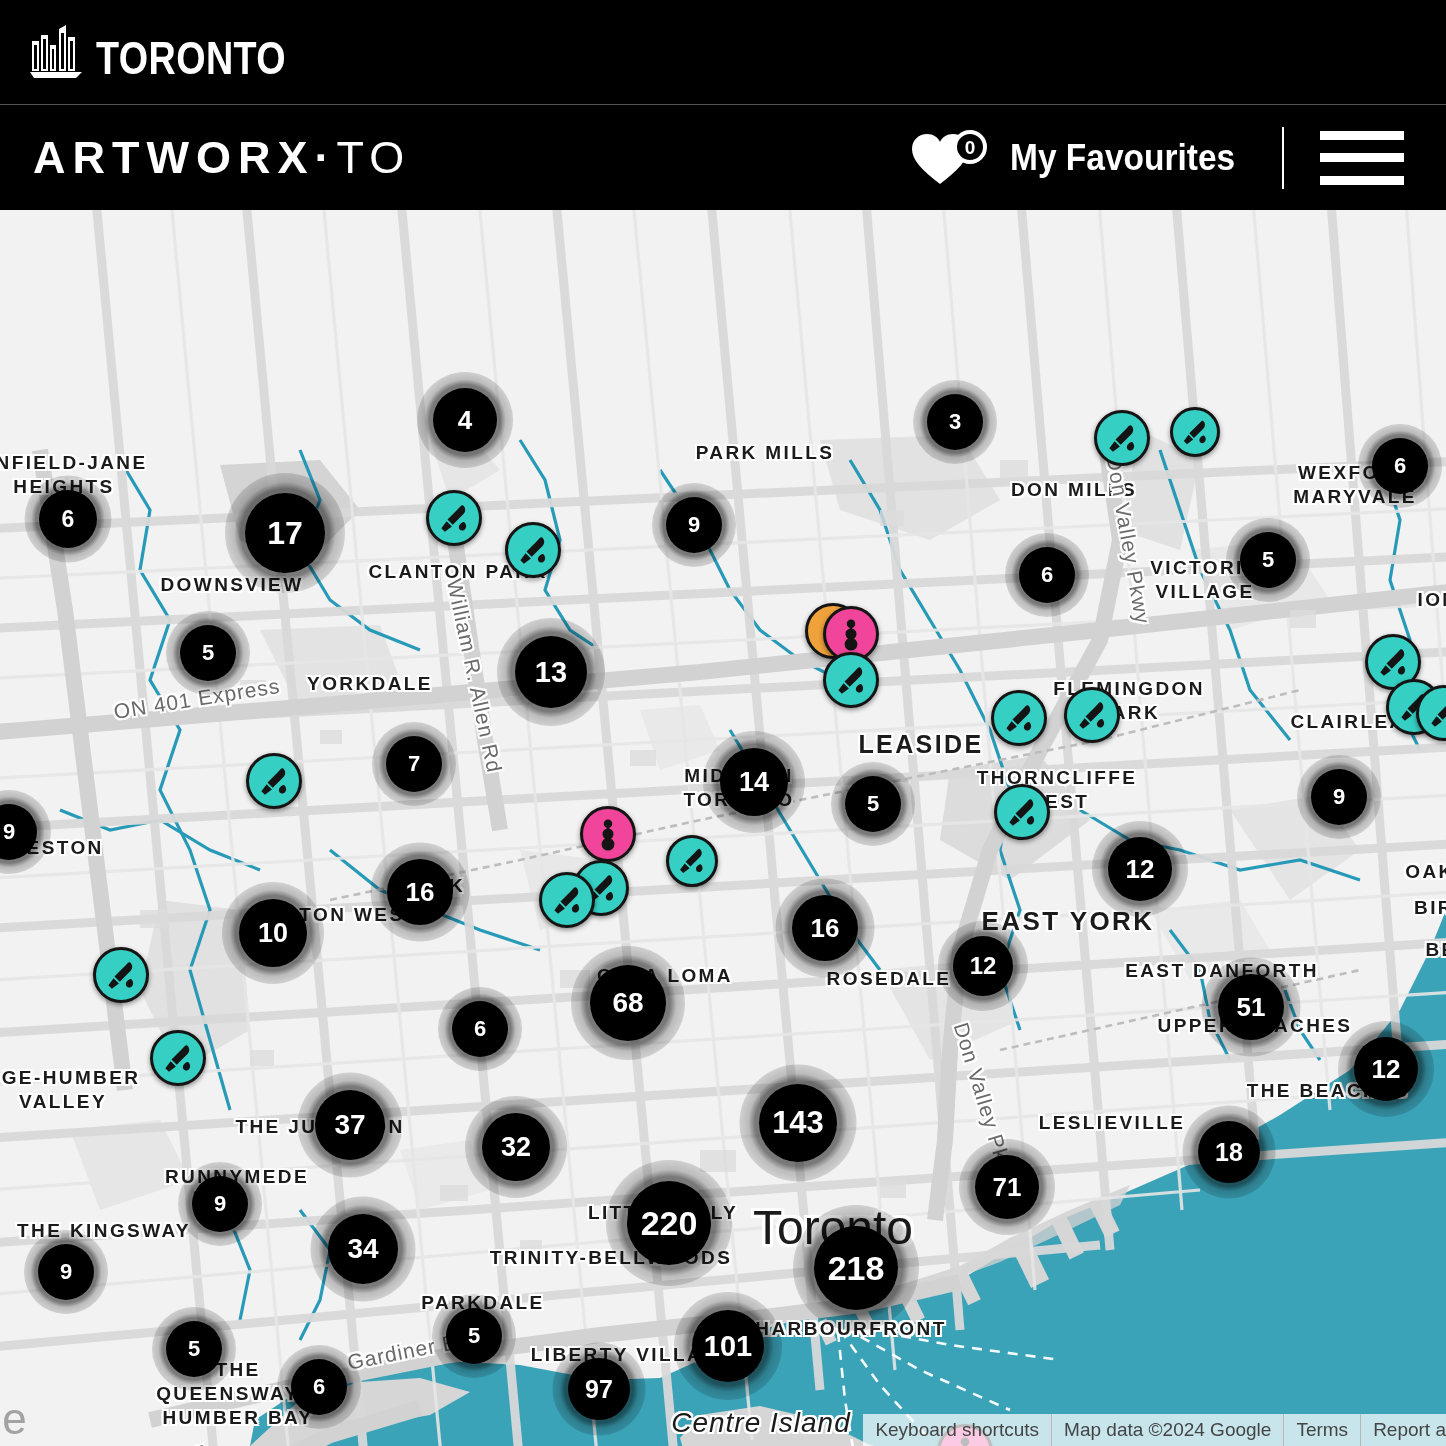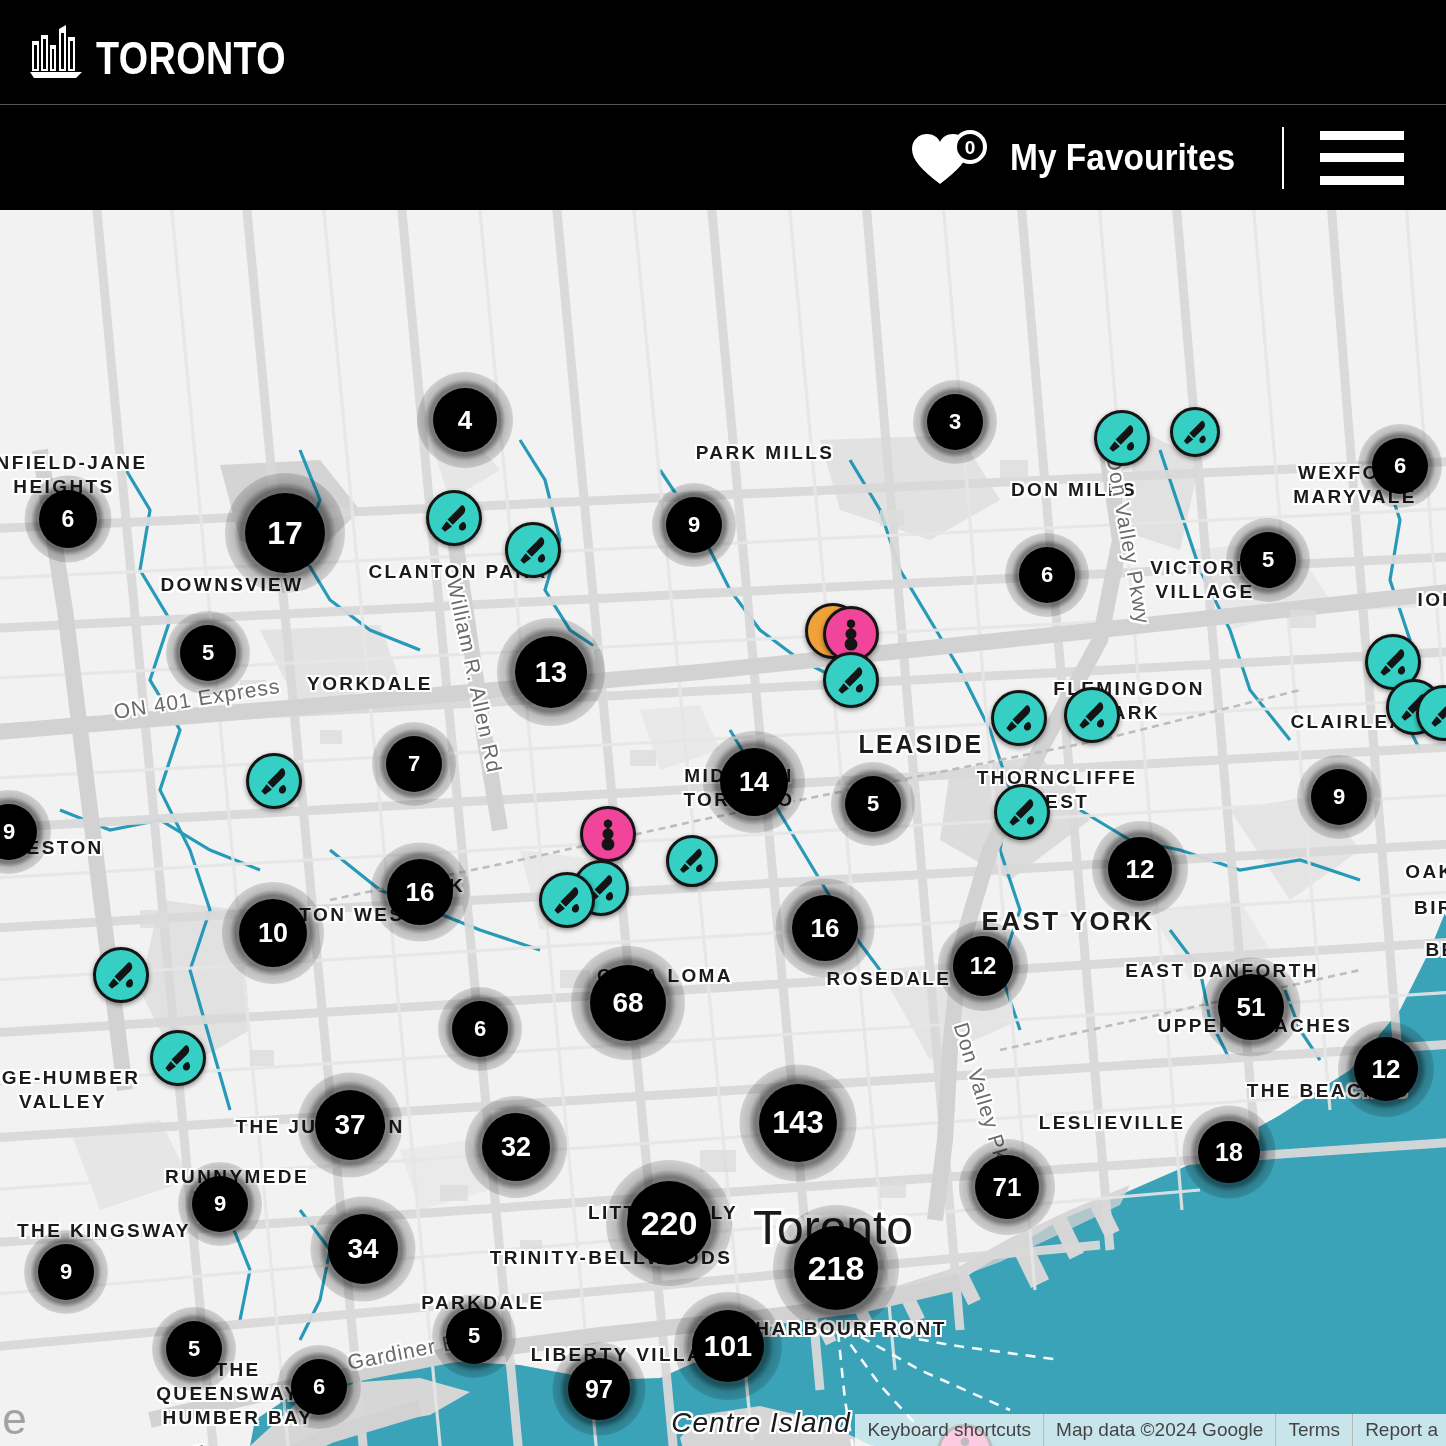--- a/index.html
+++ b/index.html
@@ -154,21 +154,21 @@
     position: absolute; right: 0; bottom: 0;
     display: flex; height: 32px; align-items: stretch;
     background: rgba(255,255,255,0.72);
     font-size: 19px; color: #444;
   }
   .attrib span, .attrib a {
     display: flex; align-items: center; padding: 0 12px;
     color: #444; text-decoration: none; white-space: nowrap;
   }
   .attrib .sep { width: 1px; padding: 0; background: #b8b8b8; }
-  .attrib .clip { padding-right: 8px; text-align: center; }
+  .attrib .clip { padding-right: 0; text-align: center; }
 </style>
 </head>
 <body>
 
 <div id="app">
 
   <div class="city-bar">
     <div class="city-logo">
       <svg class="city-mark" viewBox="0 0 52 54">
         <g fill="#fff">
@@ -185,20 +185,21 @@
           <rect x="22" y="24" width="2" height="20"></rect>
           <rect x="31" y="8" width="3" height="36"></rect>
           <rect x="40" y="16" width="3" height="28"></rect>
         </g>
       </svg>
       <div class="city-word">TORONTO</div>
     </div>
   </div>
 
   <div class="brand-bar">
+    <div class="brand-word"><span>ARTWORX</span><span>·</span><span class="thin">TO</span></div>
 
     <div class="brand-right">
       <div class="fav">
         <div class="fav-icon">
           <svg viewBox="0 0 84 56" width="84" height="56">
             <path d="M30 54 C12 40 2 30 2 19 C2 10 9 4 17 4 C23 4 28 7 30 12 C32 7 37 4 43 4 C51 4 58 10 58 19 C58 30 48 40 30 54 Z" fill="#fff"></path>
             <circle cx="60" cy="17" r="15" fill="#000" stroke="#fff" stroke-width="4"></circle>
             <text x="60" y="24" text-anchor="middle" font-family="Liberation Sans, sans-serif" font-size="19" font-weight="700" fill="#fff">0</text>
           </svg>
         </div>
@@ -552,21 +553,21 @@
           <div class="dot" style="width: 56px; height: 56px; font-size: 22px;">9</div>
         </div>
         <div class="marker cluster" style="left: 669px; top: 1013px; width: 84px; height: 84px;">
           <div class="halo" style="width: 126px; height: 126px;"></div>
           <div class="dot" style="width: 84px; height: 84px; font-size: 34px;">220</div>
         </div>
         <div class="marker cluster" style="left: 363px; top: 1039px; width: 70px; height: 70px;">
           <div class="halo" style="width: 105px; height: 105px;"></div>
           <div class="dot" style="width: 70px; height: 70px; font-size: 28px;">34</div>
         </div>
-        <div class="marker cluster" style="left: 836px; top: 1058px; width: 84px; height: 84px;">
+        <div class="marker cluster" style="left: 856px; top: 1058px; width: 84px; height: 84px;">
           <div class="halo" style="width: 126px; height: 126px;"></div>
           <div class="dot" style="width: 84px; height: 84px; font-size: 34px;">218</div>
         </div>
         <div class="marker cluster" style="left: 66px; top: 1062px; width: 56px; height: 56px;">
           <div class="halo" style="width: 84px; height: 84px;"></div>
           <div class="dot" style="width: 56px; height: 56px; font-size: 22px;">9</div>
         </div>
         <div class="marker cluster" style="left: 728px; top: 1136px; width: 72px; height: 72px;">
           <div class="halo" style="width: 108px; height: 108px;"></div>
           <div class="dot" style="width: 72px; height: 72px; font-size: 29px;">101</div>

